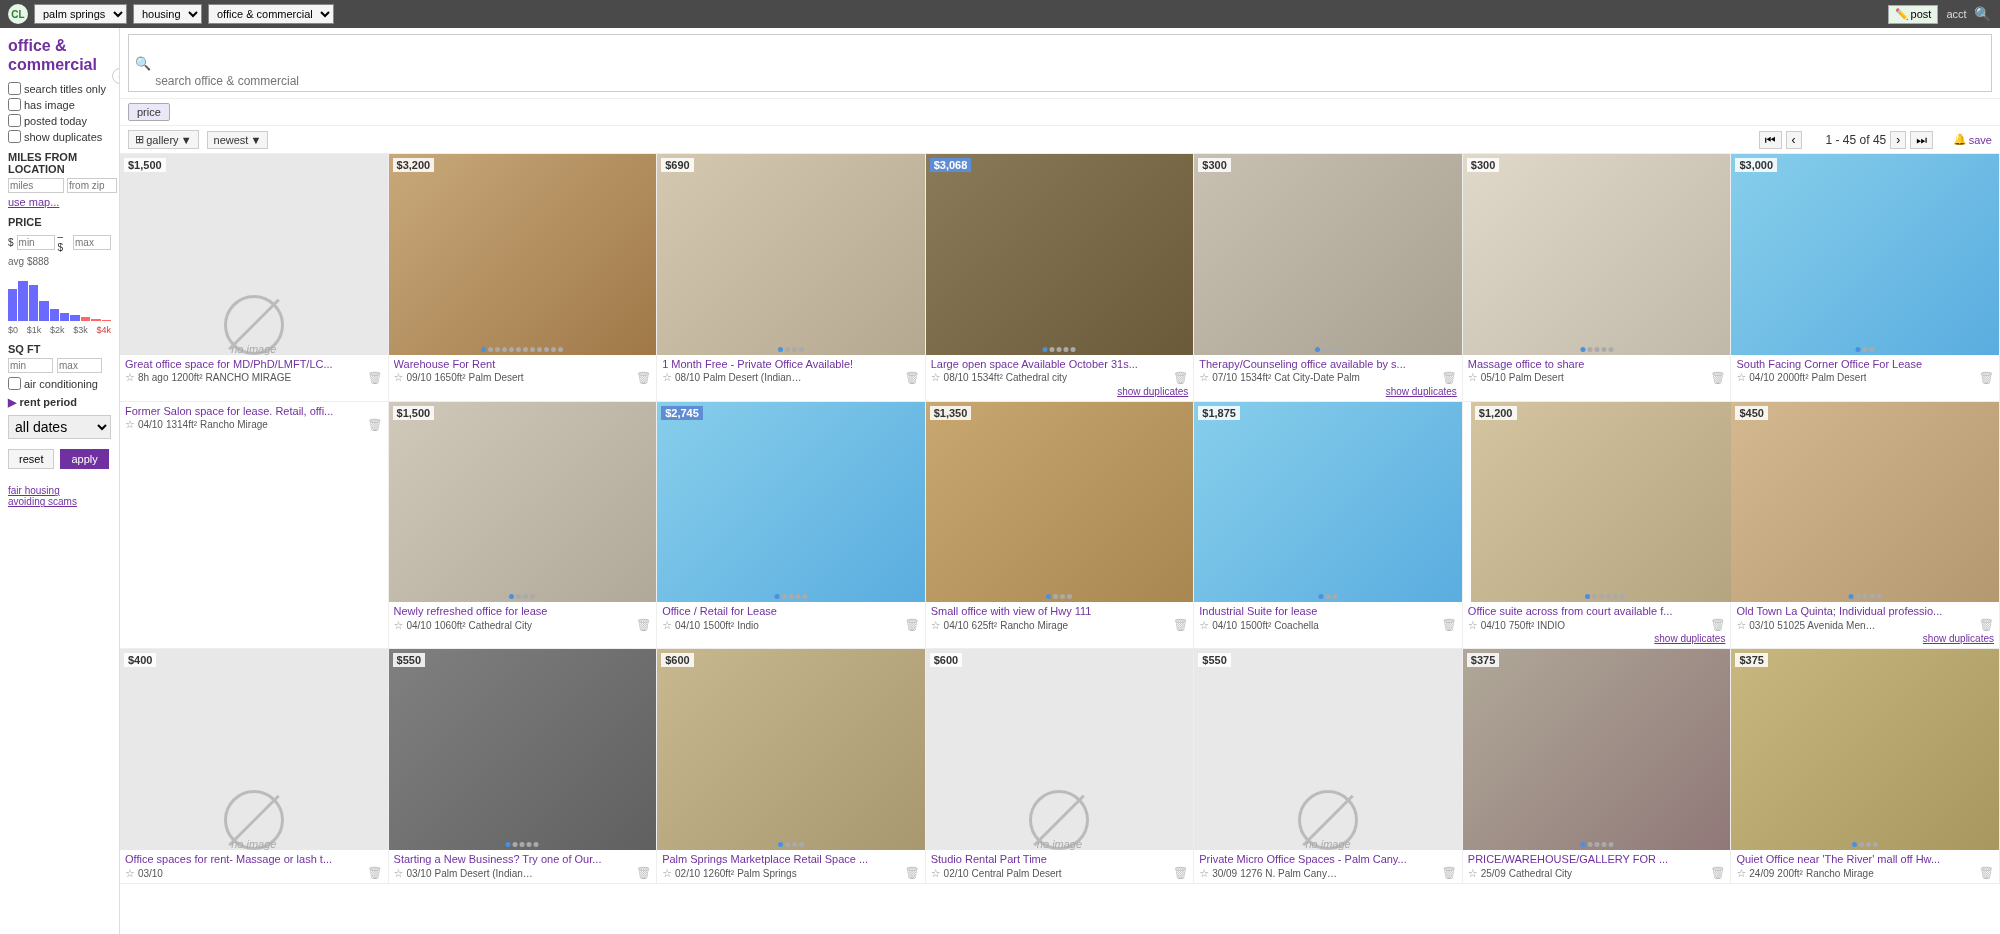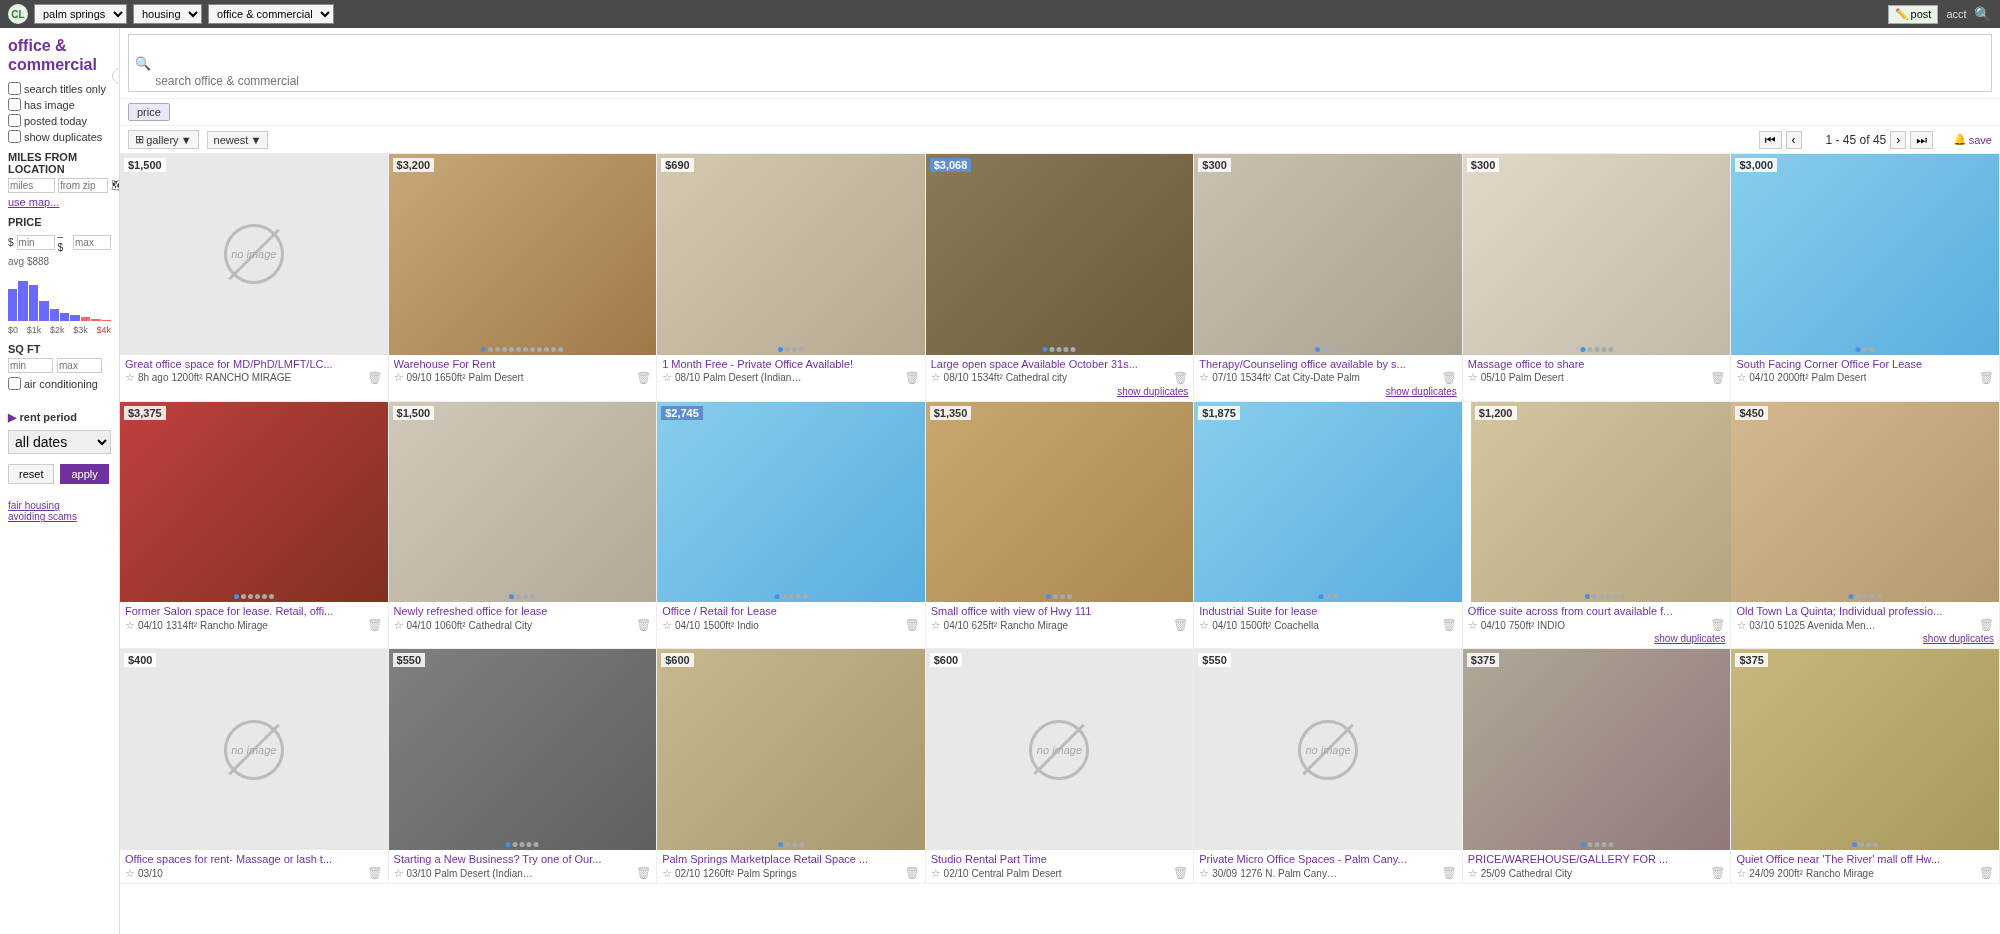--- a/index.html
+++ b/index.html
@@ -278,21 +278,21 @@
       width: 100%;
       aspect-ratio: 4/3;
       background: #ddd;
       position: relative;
       overflow: hidden;
     }
     .no-image-placeholder {
       width: 100%;
       height: 100%;
       display: flex;
-      align-items: center;
+      align-items: flex-end;
       justify-content: center;
       background: #e8e8e8;
       position: relative;
     }
     .no-image-icon {
       width: 60px; height: 60px;
       border-radius: 50%;
       border: 3px solid #bbb;
       display: flex; align-items: center; justify-content: center;
       position: relative;
@@ -405,21 +405,21 @@
       <input type="checkbox" style="">
       <span>posted today</span>
     </label>
     <label>
       <input type="checkbox" style="">
       <span>show duplicates</span>
     </label>
 
     <div class="sidebar-section-title">MILES FROM LOCATION</div>
     <div class="miles-row">
-      <input type="text" placeholder="miles" style="width: 47px; font-size: 10px; border: 1px solid rgb(204, 204, 204);">
+      <input type="text" placeholder="miles" style="width: 56px; font-size: 10px; border: 1px solid rgb(204, 204, 204);">
       <input type="text" placeholder="from zip" style="width: 50px; font-size: 10px; border: 1px solid rgb(204, 204, 204);">
       <span class="map-icon">🗺</span>
     </div>
     <div class="use-map-link">use map...</div>
 
     <div class="sidebar-section-title">PRICE</div>
     <div class="price-row">
       <span>$</span>
       <input type="text" placeholder="min" style="width: 38px; font-size: 10px; border: 1px solid rgb(204, 204, 204);">
       <span>– $</span>
@@ -451,21 +451,21 @@
     <div class="sqft-row">
       <input type="text" placeholder="min" style="width: 45px; font-size: 10px; border: 1px solid rgb(204, 204, 204);">
       <input type="text" placeholder="max" style="width: 45px; font-size: 10px; border: 1px solid rgb(204, 204, 204);">
     </div>
 
     <label class="sidebar-check-label">
       <input type="checkbox" style="">
       <span>air conditioning</span>
     </label>
 
-    <div style="margin-top:21px;">
+    <div style="margin-top:6px;">
       <span style="color:#7030a0; font-size:11px; font-weight:bold; cursor:pointer;">▶ </span>
       <span style="font-size:11px; font-weight:bold;">rent period</span>
     </div>
 
     <div style="margin-top:6px;">
       <select class="date-select">
         <option>all dates</option>
         <option>today</option>
         <option>this week</option>
       </select>
@@ -673,32 +673,20 @@
             <div class="listing-meta">
               <span class="star-icon">☆</span>
               <span class="date">04/10</span>
               <span class="sqft">2000ft²</span>
               <span class="location">Palm Desert</span>
               <span class="delete-icon">🗑</span>
             </div>
           </div>
         </div>
         <div class="listing-card">
-          <div class="listing-img" style="background: linear-gradient(135deg, rgb(192, 64, 64) 0%, rgb(128, 48, 32) 100%);">
-            <div style="width: 100%; height: 100%; opacity: 0.6;"></div>
-            <div class="listing-price">$3,375</div>
-            <div class="img-dots">
-              <div class="img-dot active"></div>
-              <div class="img-dot"></div>
-              <div class="img-dot"></div>
-              <div class="img-dot"></div>
-              <div class="img-dot"></div>
-              <div class="img-dot"></div>
-            </div>
-          </div>
           <div class="listing-info">
             <div class="listing-title">Former Salon space for lease. Retail, offi...</div>
             <div class="listing-meta">
               <span class="star-icon">☆</span>
               <span class="date">04/10</span>
               <span class="sqft">1314ft²</span>
               <span class="location">Rancho Mirage</span>
               <span class="delete-icon">🗑</span>
             </div>
           </div>

